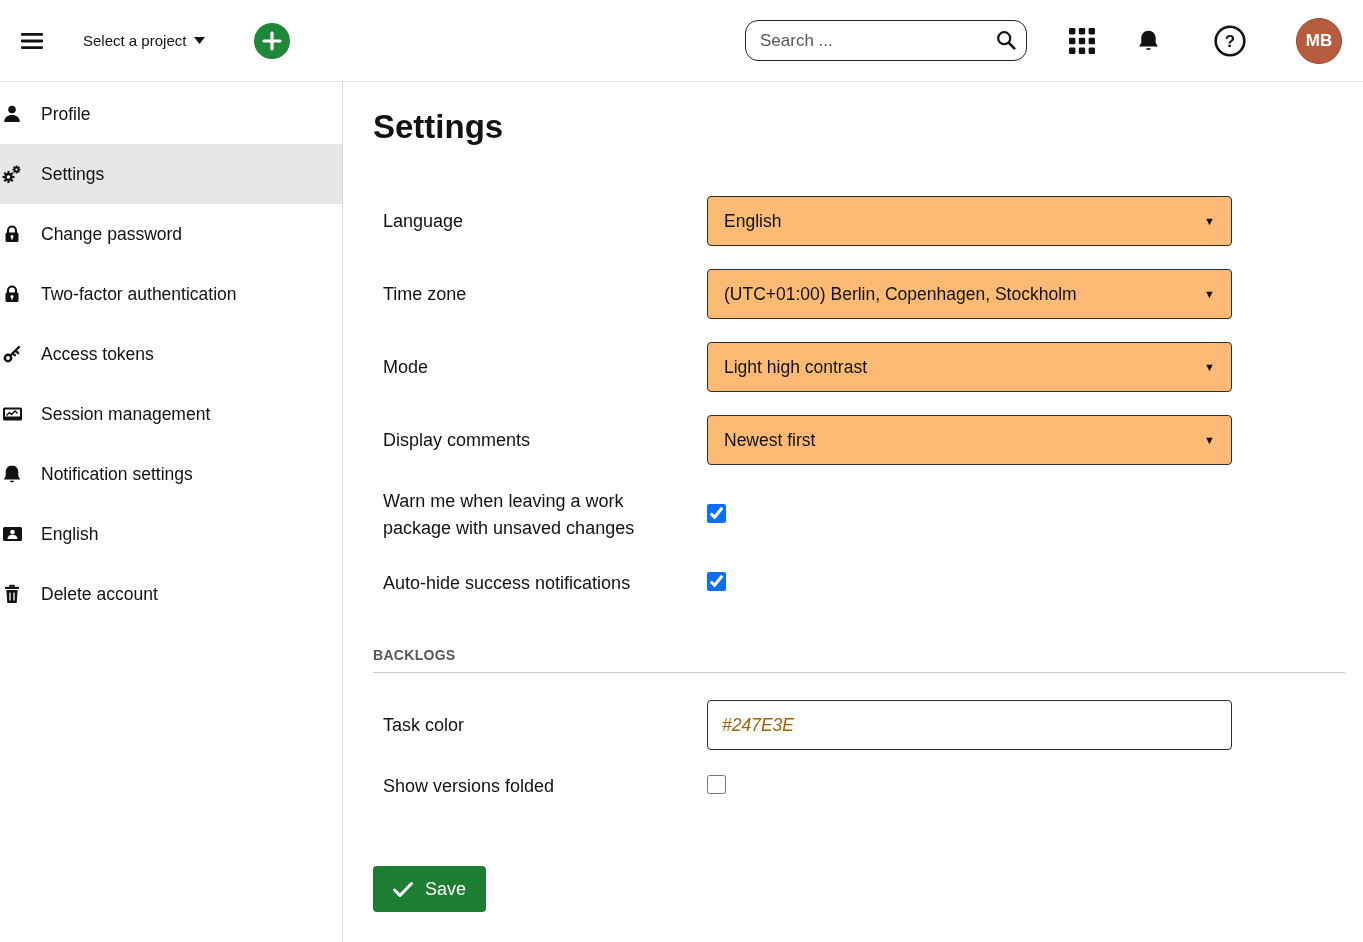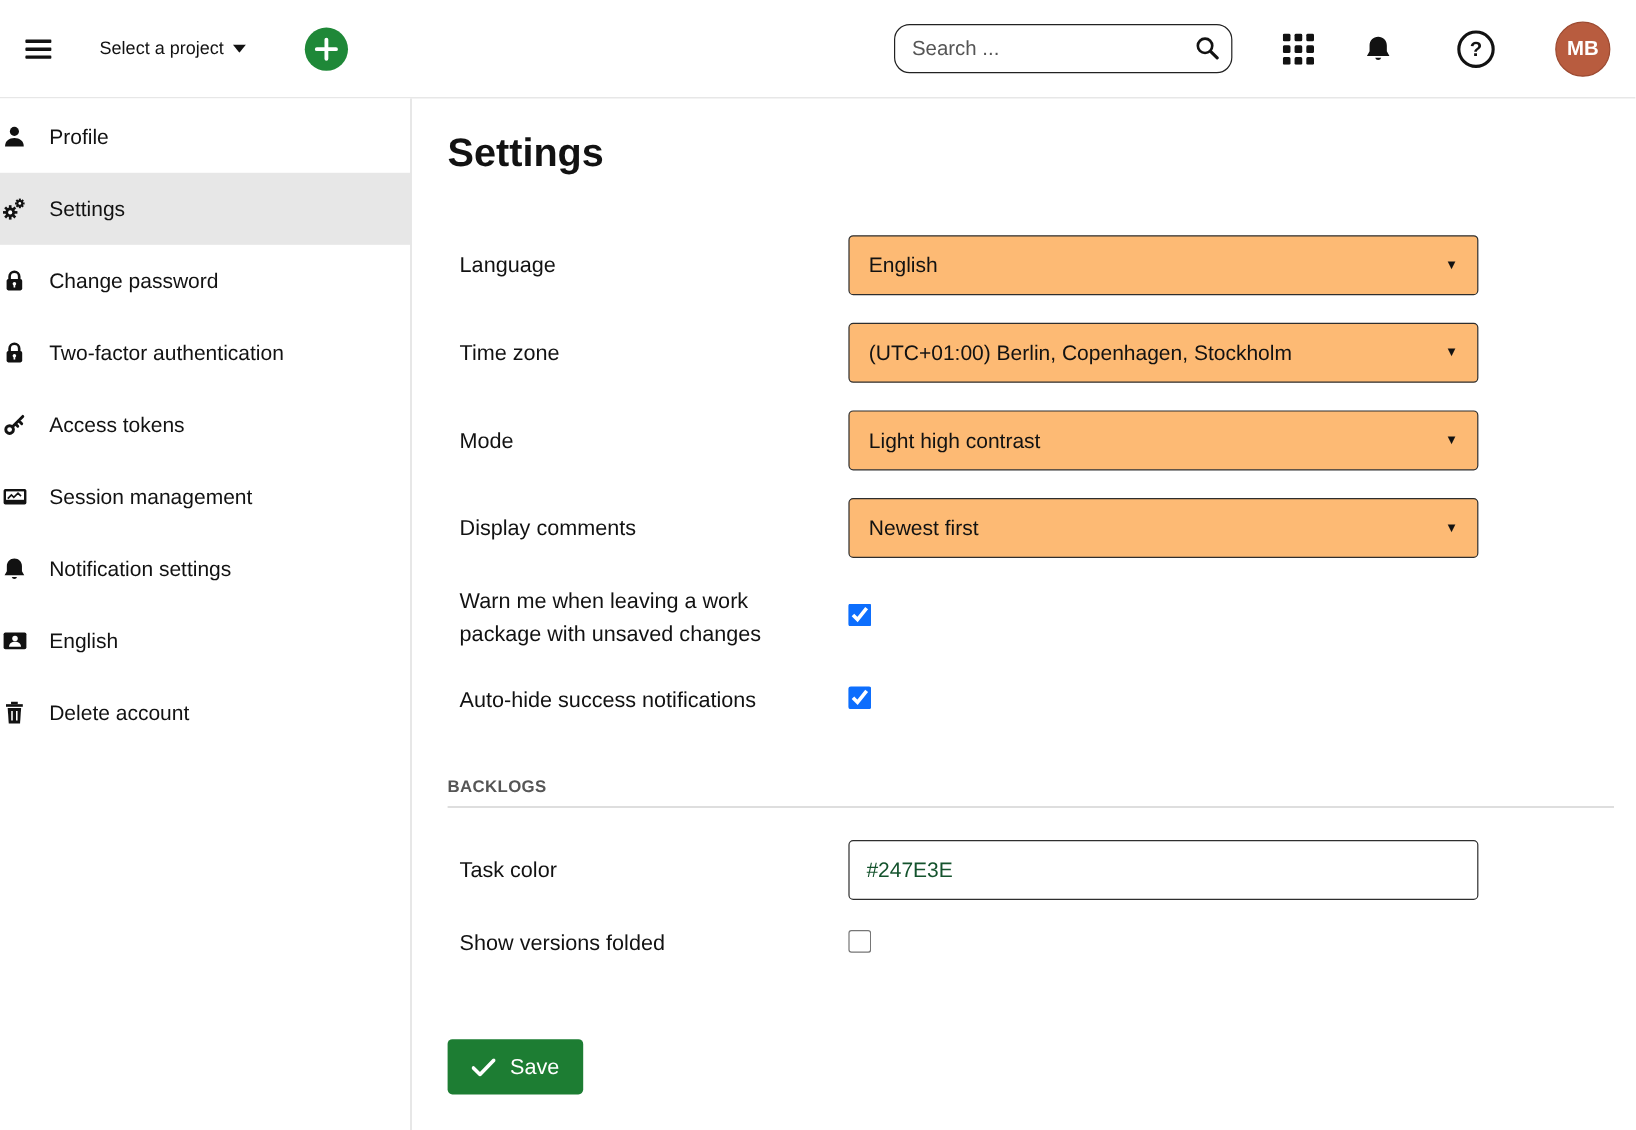--- a/index.html
+++ b/index.html
@@ -62,21 +62,21 @@
 
   .select {
     height:50px; border:1.5px solid #2e2e2e; border-radius:4px; background:#fdba74;
     display:flex; align-items:center; justify-content:space-between;
     padding:0 16px; font-size:17.5px; cursor:pointer;
   }
   .select .arrow { font-size:11px; color:#121212; }
 
   .text-input {
     width:100%; height:50px; border:1.5px solid #2e2e2e; border-radius:4px;
-    font-size:17.5px; font-family:inherit; padding:0 14px; color:#14532d;
+    font-size:17.5px; font-family:inherit; padding:0 14px; color:#a16207;font-style:italic;
   }
 
   .checkbox { width:19px; height:19px; margin:0; accent-color:var(--checkbox-blue,#0d6efd); cursor:pointer; }
   .checkbox-row { margin-bottom:28px; }
 
   .section-heading { margin:50px 0 9px 0; font-size:14px; font-weight:bold; color:#565656; letter-spacing:0.3px; }
   .section-rule { border:none; border-top:1px solid #c9c9c9; margin:0 0 27px 0; }
 
   .save-btn {
     margin-top:38px; display:inline-flex; align-items:center; gap:12px;

